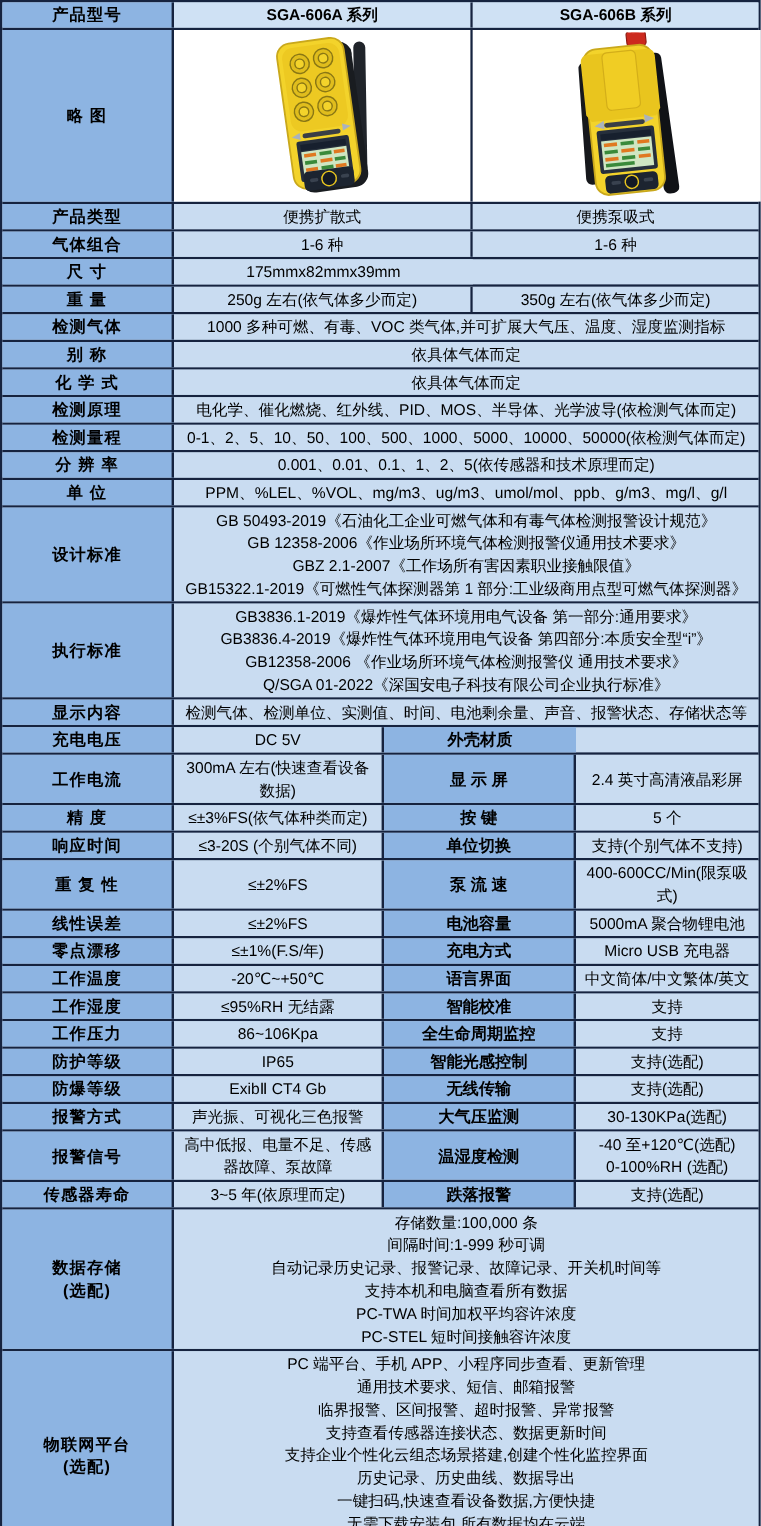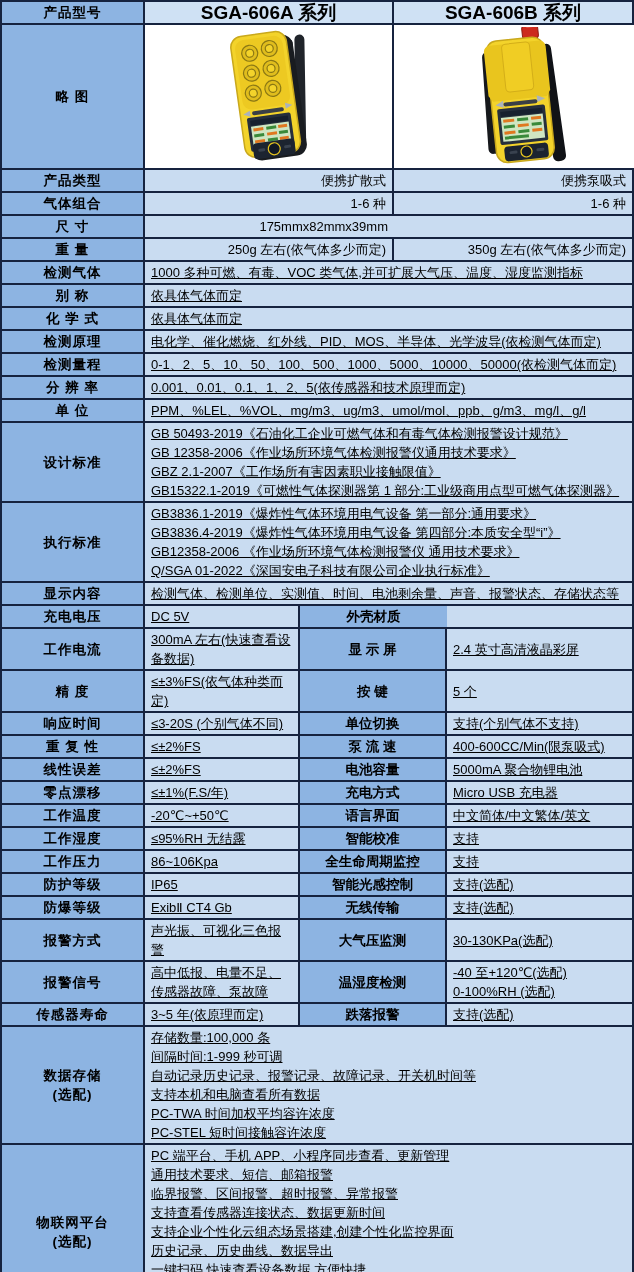--- a/index.html
+++ b/index.html
@@ -11,28 +11,28 @@
   }
   html,body{margin:0;padding:0;background:#fff;}
   body{width:634px;font-family:"Liberation Sans","DejaVu Sans",sans-serif;color:var(--text);}
   #spec-table{width:634px;border:2px solid var(--border);box-sizing:border-box;background:var(--value-bg);}
   .row{display:flex;align-items:stretch;border-bottom:2px solid var(--border);box-sizing:border-box;}
   .row:last-child{border-bottom:none;}
   .cell{box-sizing:border-box;border-right:2px solid var(--border);display:flex;flex-direction:column;justify-content:center;font-size:13px;line-height:19px;padding:1px 6px;min-height:21px;word-break:break-all;}
   .cell:last-child{border-right:none;}
   .lbl{background:var(--label-bg);font-weight:bold;text-align:center;font-size:13.5px;letter-spacing:1px;}
   .val{background:var(--value-bg);}
-  .hval{background:var(--header-val-bg);font-weight:bold;text-align:center;font-size:19px;}
-  .centered{text-align:right;}
-  .leftal{text-align:left;text-decoration:underline;}
+  .hval{background:var(--header-val-bg);font-weight:bold;text-align:center;font-size:13px;}
+  .centered{text-align:center;}
+  .leftal{text-align:center;}
   .w-l{width:143px;flex:none;}
   .w-a{width:249px;flex:none;}
   .w-b{flex:1;}
-  .w-v1{width:155px;flex:none;}
-  .w-l2{width:147px;flex:none;letter-spacing:0;}
+  .w-v1{width:175px;flex:none;}
+  .w-l2{width:160px;flex:none;letter-spacing:0;}
   .w-span{flex:1;}
   .sketch-cell{background:#fff;padding:2px 0;align-items:center;justify-content:center;height:143px;}
   .sketch-cell svg{display:block;}
   .line{display:block;}
 </style>
 </head>
 <body>
 
 <div id="spec-table">
     <div class="row">

